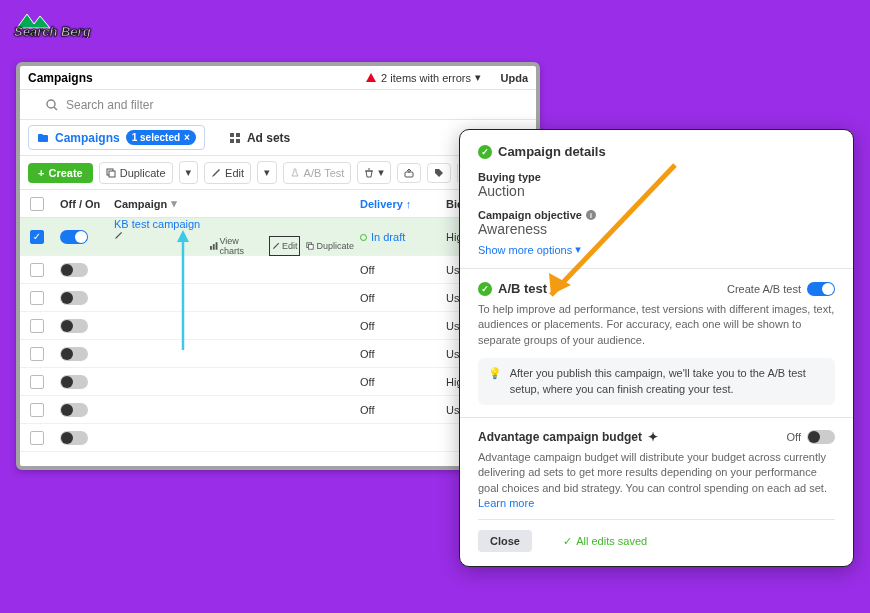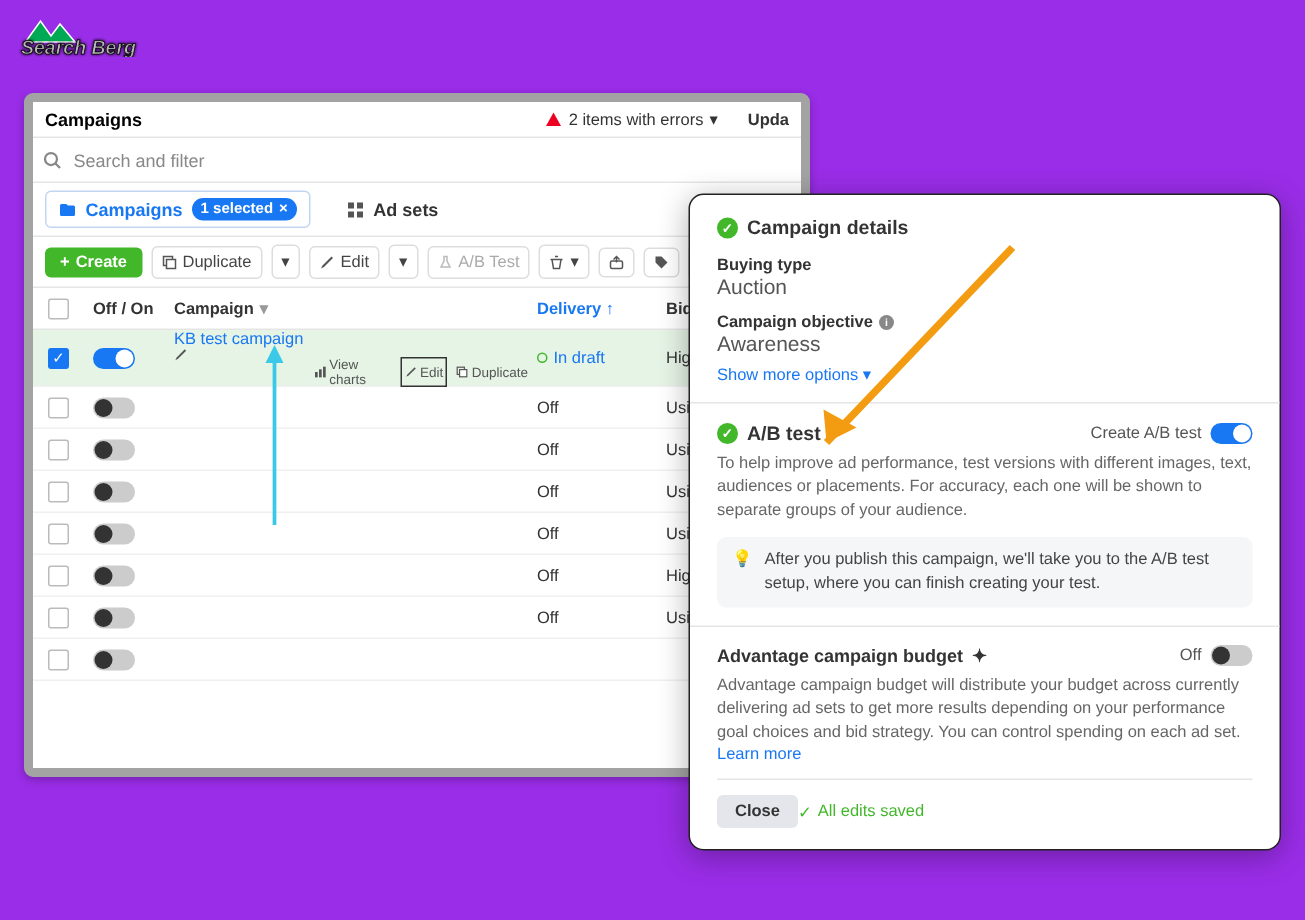--- a/index.html
+++ b/index.html
@@ -1,27 +1,27 @@
 <!DOCTYPE html>
 <html><head>
   <meta charset="utf-8">
   <style>
     * { box-sizing: border-box; margin: 0; padding: 0; font-family: -apple-system, BlinkMacSystemFont, "Segoe UI", Helvetica, Arial, sans-serif; }
     body { background: #9a2de8; width: 870px; height: 613px; position: relative; overflow: hidden; }
     
     .logo { position: absolute; top: 8px; left: 12px; color: #bef264; font-weight: 900; font-style: italic; font-size: 20px; text-shadow: 0 0 2px #000; }
     .logo svg { vertical-align: middle; }
     
-    .main-window { position: absolute; top: 62px; left: 16px; width: 524px; height: 456px; background: #fff; border: 6px solid #a3a3a3; border-radius: 6px; overflow: hidden; box-shadow: 0 2px 6px rgba(0,0,0,0.25); }
+    .main-window { position: absolute; top: 62px; left: 16px; width: 524px; height: 408px; background: #fff; border: 4px solid #a3a3a3; border-radius: 6px; overflow: hidden; box-shadow: 0 2px 6px rgba(0,0,0,0.25); }
     
     .titlebar { display: flex; align-items: center; height: 24px; border-bottom: 1px solid #e5e5e5; padding: 0 8px; font-size: 12px; font-weight: 600; }
     .titlebar .warn { margin-left: auto; display: flex; align-items: center; gap: 4px; font-size: 11px; font-weight: 400; color: #333; justify-content: flex-end; }
     .titlebar .upd { font-size: 11px; color: #333; margin-left: 20px; }
     
-    .searchbar { display: flex; align-items: center; height: 30px; padding: 0 7px; border-bottom: 1px solid #e5e5e5; color: #888; font-size: 12px; gap: 8px; }
+    .searchbar { display: flex; align-items: center; height: 30px; padding: 0 26px; border-bottom: 1px solid #e5e5e5; color: #888; font-size: 12px; gap: 8px; }
     
     .tabbar { display: flex; align-items: center; height: 36px; border-bottom: 1px solid #e5e5e5; padding: 0 8px; gap: 16px; }
     .tab { display: flex; align-items: center; gap: 6px; padding: 4px 8px; font-size: 12px; font-weight: 600; border-radius: 4px; }
     .tab.active { color: #1877f2; border: 1px solid #c3d5f0; }
     .pill { background: #1877f2; color: #fff; font-size: 10px; padding: 2px 6px; border-radius: 10px; display: flex; align-items: center; gap: 4px; }
     .pill-x { font-weight: bold; cursor: pointer; }
     
     .toolbar { display: flex; align-items: center; height: 34px; border-bottom: 1px solid #e5e5e5; padding: 0 8px; gap: 6px; font-size: 11px; color: #444; }
     .btn-create { background: #42b72a; color: #fff; padding: 4px 10px; border-radius: 4px; font-weight: 600; display: flex; align-items: center; gap: 4px; }
     .tbtn { display: flex; align-items: center; gap: 4px; padding: 4px 6px; border: 1px solid #ddd; border-radius: 4px; background: #fff; }
@@ -59,21 +59,21 @@
     .hr { height: 1px; background: #e5e5e5; margin: 12px -18px; }
     .section-row { display: flex; align-items: center; justify-content: space-between; }
     .section-row .left { display:flex; align-items:center; gap:6px; font-weight:700; font-size:13px;}
     .section-row .right { display:flex; align-items:center; gap:6px; font-size:11px; color:#555;margin-left:41px;}
     .toggle2 { width: 28px; height: 14px; background: #1877f2; border-radius: 7px; position: relative; }
     .toggle2::after { content:''; position:absolute; width:12px; height:12px; background:#fff; border-radius:50%; top:1px; left:15px; }
     .toggle2.off { background:#ccc; }
     .toggle2.off::after { background:#333; left:1px; }
     .desc { font-size: 11px; color: #666; line-height: 1.4; margin-top: 6px; }
     .tipbox { background: #f5f6f7; border-radius: 6px; padding: 8px 10px; margin-top: 10px; font-size: 11px; color: #444; display:flex; gap:8px; line-height:1.4;}
-    .footer { display: flex; align-items: center; gap: 0; margin-top: auto; padding-top: 10px; border-top: 1px solid #e5e5e5; }
+    .footer { display: flex; align-items: center; gap: 31px; margin-top: auto; padding-top: 10px; border-top: 1px solid #e5e5e5; }
     .close-btn { background: #e4e6eb; padding: 5px 12px; border-radius: 4px; font-size: 11px; font-weight: 600; }
     .saved { color: #42b72a; font-size: 11px; display:flex; align-items:center; gap:4px; }
     .info-dot { width:10px; height:10px; border-radius:50%; background:#888; color:#fff; font-size:7px; display:inline-flex; align-items:center; justify-content:center; }
     
     .arrow-cyan { position: absolute; top: 230px; left: 173px; pointer-events: none; }
     .arrow-orange { position: absolute; top: 155px; left: 535px; pointer-events: none; }
   </style>
 </head>
 <body>
 

